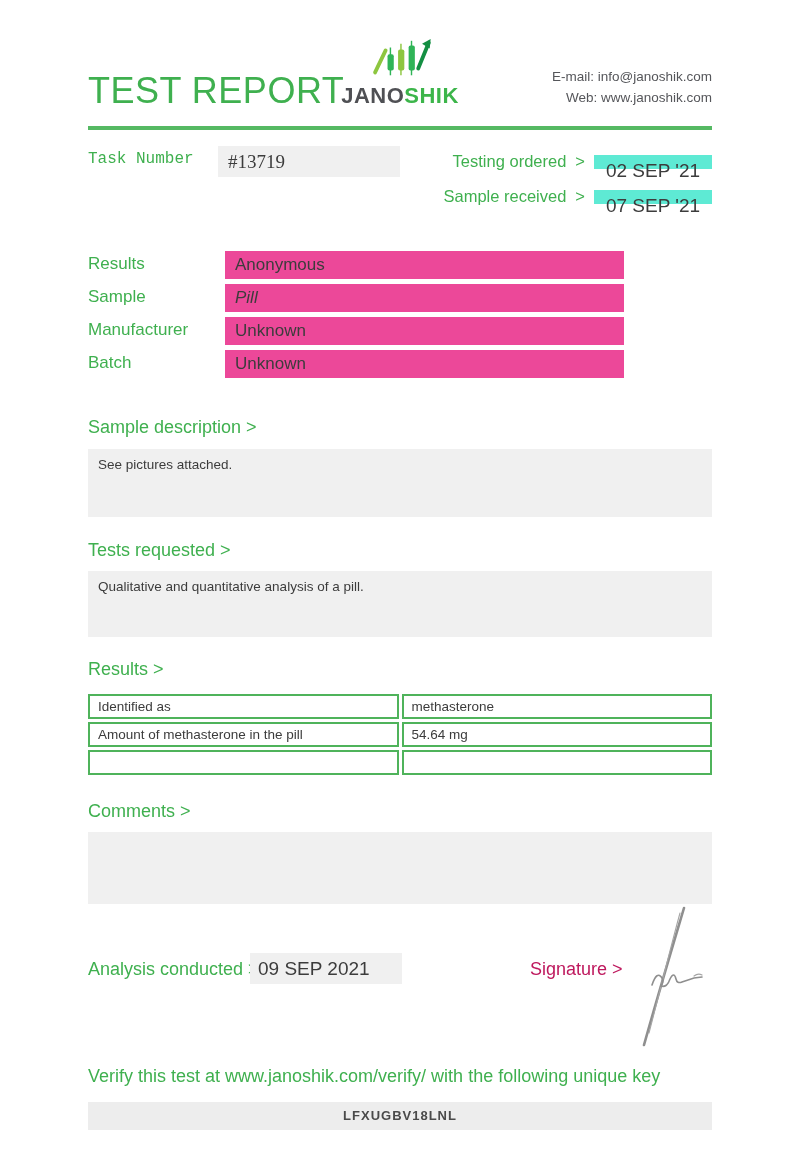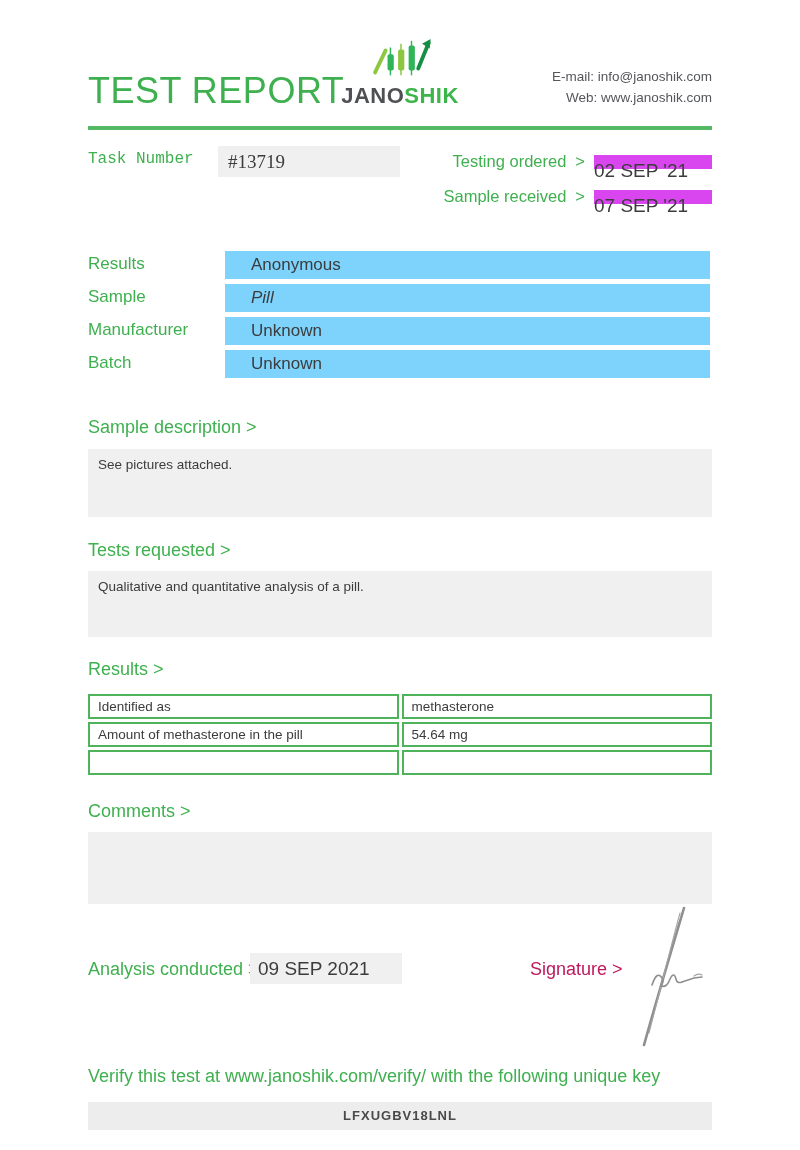--- a/index.html
+++ b/index.html
@@ -22,30 +22,30 @@
   #logo-icon svg { display: block; margin: 0 auto; }
   #logo-text { font-size: 22px; font-weight: bold; letter-spacing: 0.5px; margin-top: 1px; }
   #logo-text .dark { color: #4f5054; }
   #logo-text .grn  { color: #3cb54a; }
   #contact { right: 88px; top: 66px; text-align: right; font-size: 13.5px; color: #55565a; line-height: 21px; }
   #header-divider { left: 88px; top: 126px; width: 624px; height: 4px; background: #55b963; }
 
   
   #task-label { left: 88px; top: 150px; font-size: 16px; font-family: Liberation Mono, monospace; }
   #task-box { left: 218px; top: 146px; width: 182px; height: 31px; font-size: 19px; line-height: 31px; padding-left: 10px; color: #3c3c3c; font-family: Liberation Serif, serif; }
-  .meta-row { position: absolute; right: 88px; display: flex; align-items: center; height: 31px; }
+  .meta-row { position: absolute; right: 88px; display: flex; align-items: center; height: 31px; text-align: center; }
   #meta-row-ordered { top: 146px; }
   #meta-row-received { top: 181px; }
   .meta-row .lbl { font-size: 16.5px; color: #3fb04f; }
   .meta-row .arr { font-size: 16.5px; color: #3fb04f; margin: 0 9px; }
-  .meta-row .val { width: 118px; height: 14px; line-height: 31px; background: #d946ef; font-size: 19px; color: #3c3c3c; }
+  .meta-row .val { width: 118px; height: 14px; line-height: 31px; background: #5eead4; font-size: 19px; color: #3c3c3c; }
 
   
   .info-label { position: absolute; left: 88px; font-size: 17px; color: #3fb04f; }
-  .info-value { position: absolute; left: 225px; width: 485px; height: 28px; line-height: 28px; background: #7dd3fc; font-size: 17px; color: #3c3c3c; padding-left: 26px; }
+  .info-value { position: absolute; left: 225px; width: 399px; height: 28px; line-height: 28px; background: #ec4899; font-size: 17px; color: #3c3c3c; padding-left: 10px; }
   #client-label { top: 254px; }        #client-value { top: 251px; }
   #sample-label { top: 287px; }        #sample-value { top: 284px; font-style: italic; }
   #manufacturer-label { top: 320px; }  #manufacturer-value { top: 317px; }
   #batch-label { top: 353px; }         #batch-value { top: 350px; }
 
   
   .section-title { position: absolute; left: 88px; font-size: 18px; color: #3fb04f; }
   .section-box { position: absolute; left: 88px; width: 624px; background: #f0f0f0; padding: 8px 10px; font-size: 13.5px; color: #3c3c3c; }
   #sd-title { top: 417px; }
   #sd-box   { top: 449px; height: 68px; }

